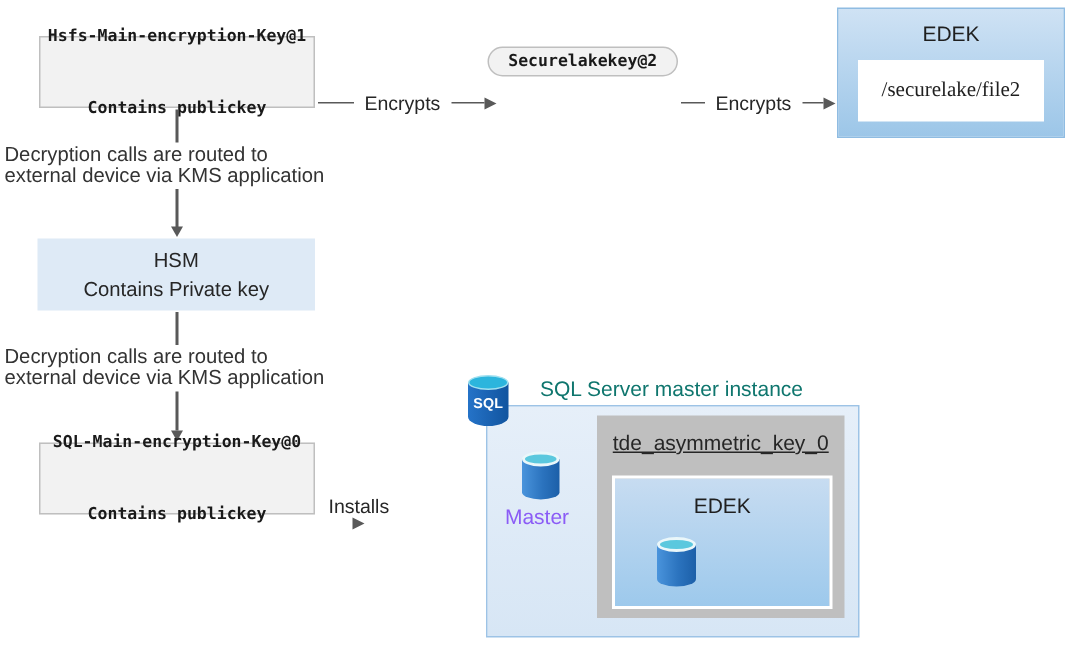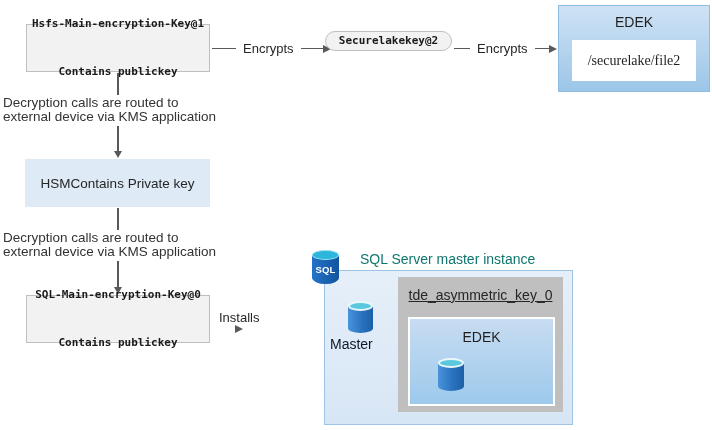--- a/index.html
+++ b/index.html
@@ -14,21 +14,21 @@
     font-family:"DejaVu Sans Mono",monospace;font-size:11px;font-weight:600;
     line-height:16px;color:#1a1a1a;box-sizing:border-box;text-align:center;
   }
   #hsfs-box{left:26px;top:24px;width:184px;height:48px;gap:32px;}
   #securelake-box{left:325px;top:31px;width:127px;height:20px;border-radius:11px;}
   #sqlkey-box{left:26px;top:295px;width:184px;height:48px;gap:32px;}
 
   
   #hsm-box{
     position:absolute;left:25px;top:159px;width:185px;height:48px;background:#DEEAF6;
-    display:flex;flex-direction:row;align-items:center;justify-content:center;
+    display:flex;flex-direction:column;align-items:center;justify-content:center;
     font-size:13.5px;line-height:19px;color:#262626;text-align:center;
   }
 
   
   #edek-top{
     position:absolute;left:558px;top:5px;width:152px;height:87px;box-sizing:border-box;
     background:linear-gradient(180deg,#CFE2F4 0%,#9CC6E8 100%);border:1px solid #8FBCE2;
   }
   #edek-top .edek-title{margin-top:8px;text-align:center;font-size:14px;color:#1f1f1f;}
   #edek-top .edek-file{
@@ -52,21 +52,21 @@
   #vline-2b{top:261px;height:26px;}
   .v-head{
     position:absolute;left:113.5px;width:0;height:0;
     border-left:4.5px solid transparent;border-right:4.5px solid transparent;
     border-top:7px solid #595959;
   }
   #vhead-1{top:151px;}
   #vhead-2{top:287px;}
 
   
-  .h-arrow{position:absolute;height:17px;display:flex;align-items:center;font-size:13px;color:#262626;}
+  .h-arrow{position:absolute;height:17px;display:flex;align-items:center;font-size:13px;color:#262626;margin-top:20px;}
   .h-arrow .lbl{padding:0 7px;white-space:nowrap;}
   .seg{height:1.5px;background:#595959;}
   .head-r{
     width:0;height:0;border-top:4.5px solid transparent;border-bottom:4.5px solid transparent;
     border-left:8px solid #595959;
   }
   #arrow-encrypts-1{left:212px;top:40px;}
   #arrow-encrypts-2{left:454px;top:40px;}
   #arrow-installs{left:212px;top:310px;flex-direction:column;}
 
@@ -80,21 +80,21 @@
   #tde-box{
     position:absolute;left:398px;top:277px;width:165px;height:135px;background:#BFBFBF;
   }
   #tde-title{margin-top:10px;text-align:center;font-size:14px;color:#262626;text-decoration:underline;}
   #edek-inner{
     position:absolute;left:408px;top:317px;width:147px;height:89px;box-sizing:border-box;
     background:linear-gradient(180deg,#C7DCF1 0%,#9DC9EC 100%);border:2px solid #ffffff;
   }
   #edek-inner-title{margin-top:10px;text-align:center;font-size:14px;color:#1f1f1f;}
 
-  #master-label{position:absolute;left:330px;top:336px;width:56px;text-align:left;font-size:14px;color:#0f172a;}
+  #master-label{position:absolute;left:330px;top:336px;width:56px;text-align:center;font-size:14px;color:#8b5cf6;}
   #db-text{position:absolute;left:470px;top:356px;font-size:14px;line-height:15px;color:#262626;}
 
   
   .db-cyl{position:absolute;}
   .db-cyl .body{
     position:absolute;left:0;top:5px;right:0;bottom:0;
     background:linear-gradient(90deg,#4A94DC 0%,#2B73BE 55%,#1C5FA8 100%);
     border-radius:0 0 50% 50% / 0 0 18% 18%;
   }
   .db-cyl .top{

